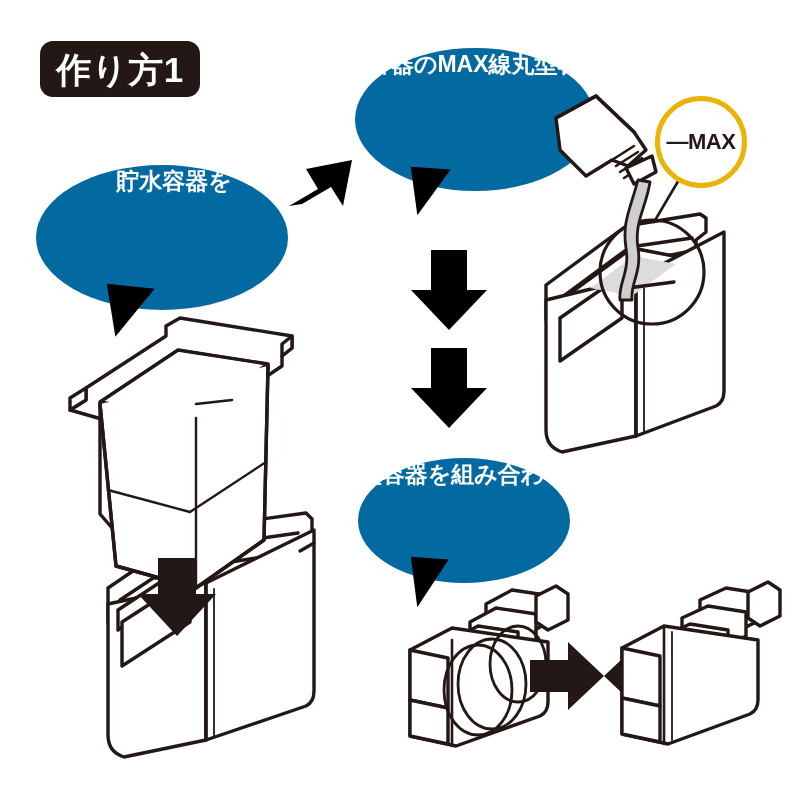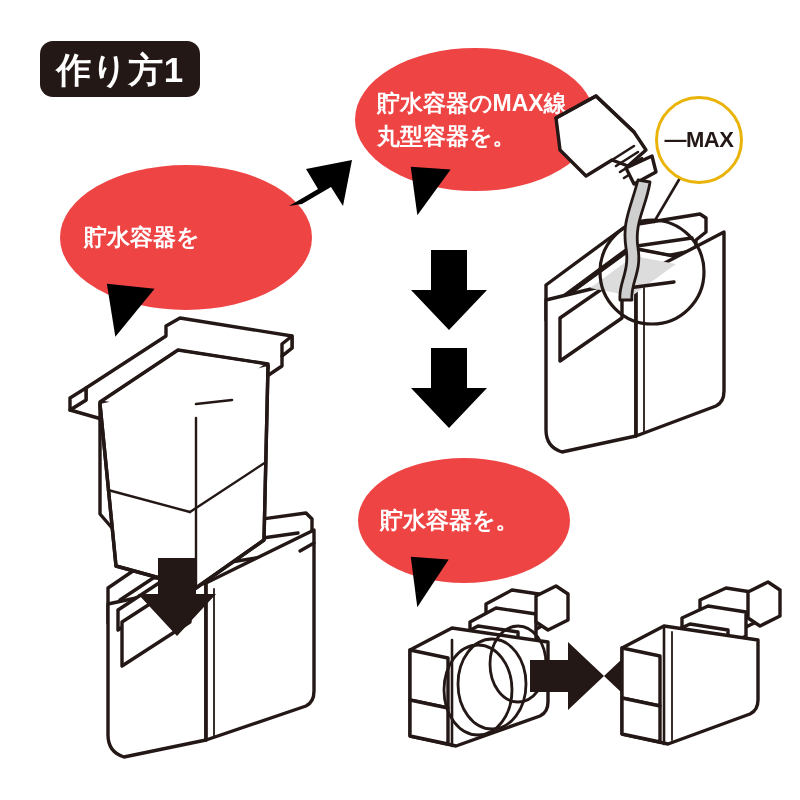--- a/index.html
+++ b/index.html
@@ -39,38 +39,38 @@
     font-size: 35px;
     font-weight: 700;
     letter-spacing: 0.5px;
     line-height: 1;
     white-space: nowrap;
   }
 
   
   .bubble {
     position: absolute;
-    background: #ef4444;
+    background: #0369a1;
     border-radius: 50%;
     display: flex;
-    flex-direction: column;
+    flex-direction: row;
     align-items: flex-start;
     justify-content: center;
     box-sizing: border-box;
   }
   .bubble .line {
     color: #ffffff;
     font-size: 23px;
     font-weight: 600;
     line-height: 1.42;
     white-space: nowrap;
   }
 
   #bubble-insert {
-    left: 60px;
+    left: 36px;
     top: 165px;
     width: 252px;
     height: 145px;
     padding-left: 24px;
   }
   #bubble-pour {
     left: 355px;
     top: 48px;
     width: 240px;
     height: 143px;
@@ -124,21 +124,21 @@
     pointer-events: none;
   }
 
   
   .max-callout {
     position: absolute;
     left: 655px;
     top: 96px;
     width: 82px;
     height: 82px;
-    border: 3px solid #eab308;
+    border: 5px solid #eab308;
     border-radius: 50%;
     background: #ffffff;
     display: flex;
     align-items: center;
     justify-content: center;
   }
   .max-callout .max-text {
     font-size: 22px;
     font-weight: 700;
     color: #231815;
@@ -160,21 +160,22 @@
   </div>
   <div class="bubble-tail" id="tail-insert"></div>
 
   <div class="bubble" id="bubble-pour">
     <span class="line">貯水容器のMAX線</span>
     <span class="line">丸型容器を。</span>
   </div>
   <div class="bubble-tail" id="tail-pour"></div>
 
   <div class="bubble" id="bubble-assemble">
-    <span class="line">貯水容器を。</span>
+    <span class="line">丸型容器を</span>
+    <span class="line">組み合わせる。</span>
   </div>
   <div class="bubble-tail" id="tail-assemble"></div>
 
   <svg id="artwork" viewBox="0 0 800 800" xmlns="http://www.w3.org/2000/svg">
     <g fill="none" stroke="#231815" stroke-width="3.4" stroke-linejoin="round" stroke-linecap="round">
 
       <g>
         <path d="M289 206 L318 189 L306 169 L352 160 L343 206 L331 187 L302 204 Z" fill="#000000" stroke="none"></path>
       </g>
 

